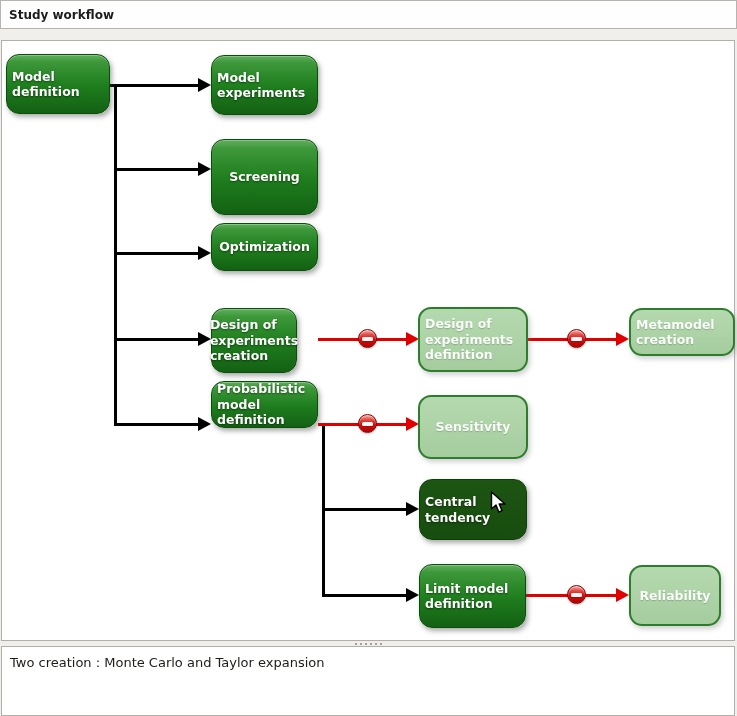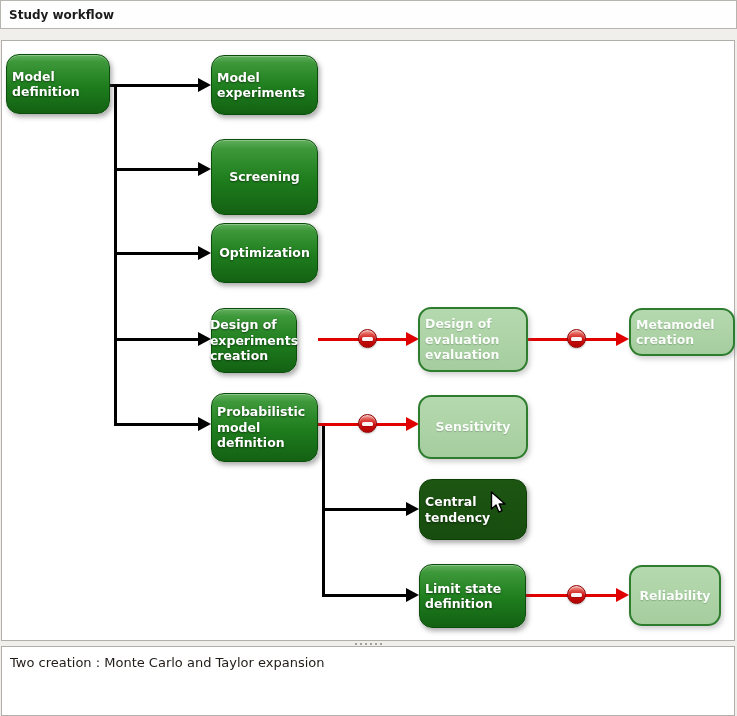--- a/index.html
+++ b/index.html
@@ -130,28 +130,28 @@
 
   <div class="hline red" style="left:524px;top:553px;width:90px"></div>
   <div class="arr red" style="left:614px;top:547px"></div>
   <div class="blk" style="left:565px;top:544px">
       <span class="bar"></span>
     </div>
 
   <div class="node dark" style="left:4px;top:13px;width:104px;height:60px">Model definition</div>
   <div class="node dark" style="left:209px;top:14px;width:107px;height:60px">Model experiments</div>
   <div class="node dark" style="left:209px;top:98px;width:107px;height:76px">Screening</div>
-  <div class="node dark" style="left:209px;top:182px;width:107px;height:60px">Optimization</div>
+  <div class="node dark" style="left:209px;top:182px;width:107px;height:48px">Optimization</div>
   <div class="node dark" style="left:209px;top:267px;width:86px;height:65px">Design of experiments creation</div>
-  <div class="node dark" style="left:209px;top:352px;width:107px;height:69px">Probabilistic model definition</div>
-  <div class="node light" style="left:416px;top:266px;width:110px;height:65px">Design of evaluation evaluation</div>
+  <div class="node dark" style="left:209px;top:340px;width:107px;height:47px">Probabilistic model definition</div>
+  <div class="node light" style="left:416px;top:266px;width:110px;height:65px">Design of experiments definition</div>
   <div class="node light" style="left:627px;top:267px;width:106px;height:48px">Metamodel creation</div>
   <div class="node light" style="left:416px;top:354px;width:110px;height:64px">Sensitivity</div>
   <div class="node hover" style="left:417px;top:438px;width:108px;height:61px">Central tendency</div>
-  <div class="node dark" style="left:417px;top:523px;width:107px;height:64px">Limit state definition</div>
+  <div class="node dark" style="left:417px;top:523px;width:107px;height:64px">Limit model definition</div>
   <div class="node light" style="left:627px;top:524px;width:92px;height:61px">Reliability</div>
 
   <svg class="cursor" style="left:488px;top:450px" width="17" height="24" viewBox="0 0 17 24">
     <path d="M1.5,1 L1.5,18 L6,14 L8.8,21 L12,19.7 L9.2,13 L15,13 Z" fill="#ffffff" stroke="#000000" stroke-width="1.4" stroke-linejoin="round"></path>
   </svg>
 </div>
 
 <div class="splitter">
   <i></i>
     <i></i>

